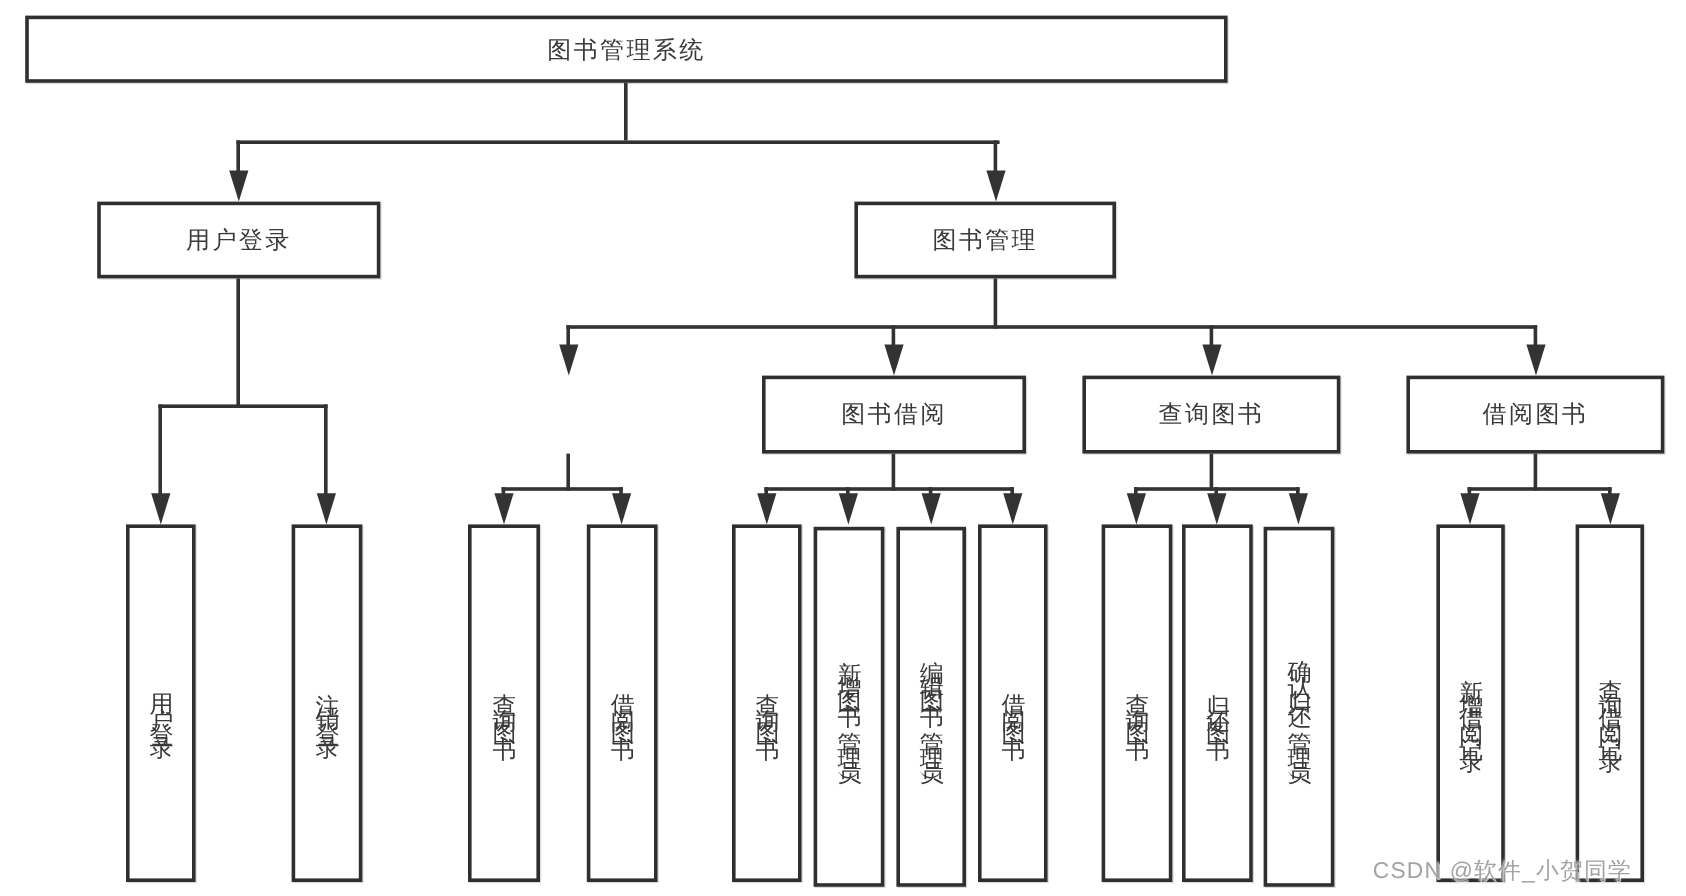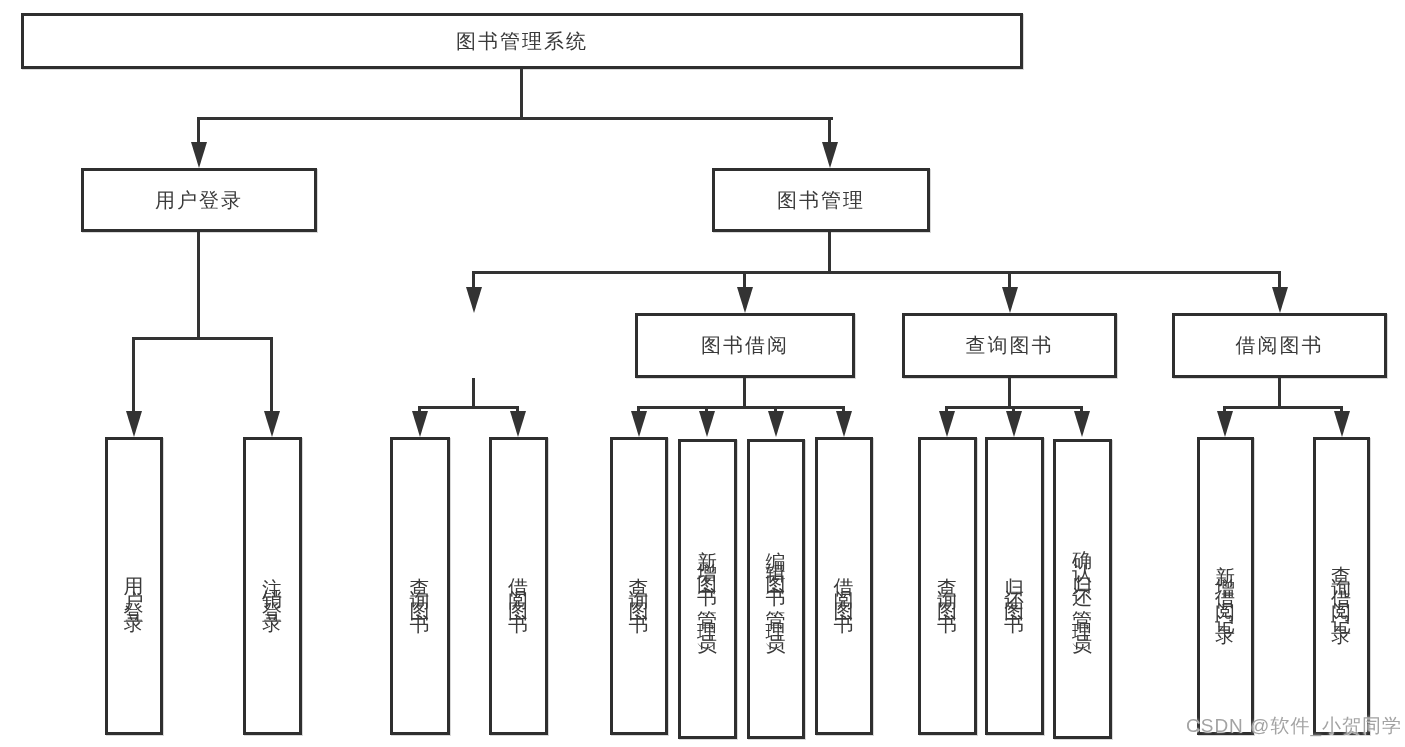--- a/index.html
+++ b/index.html
@@ -48,21 +48,21 @@
   .hline { position: absolute; height: 3px; background: #333333; }
   .arrowhead {
     position: absolute;
     width: 0; height: 0;
     border-left: 8px solid transparent;
     border-right: 8px solid transparent;
     border-top: 26px solid #333333;
   }
   .watermark {
     position: absolute;
-    left: 1186px;
+    left: 1144px;
     top: 713px;
     font-size: 19px;
     letter-spacing: 1px;
     color: #a3a3a3;
     text-shadow: 0 0 3px rgba(255,255,255,0.95), 1px 1px 0 rgba(255,255,255,0.6);
     z-index: 9;
     white-space: nowrap;
   }
 </style>
 </head>

